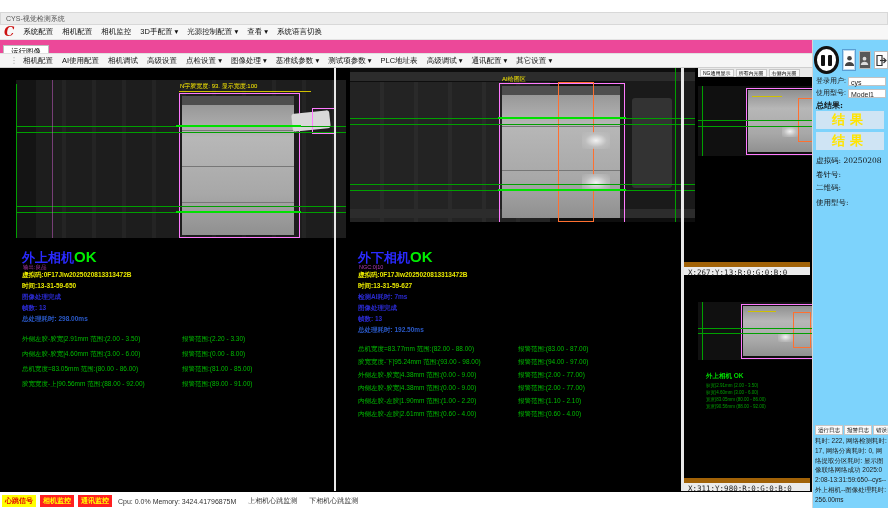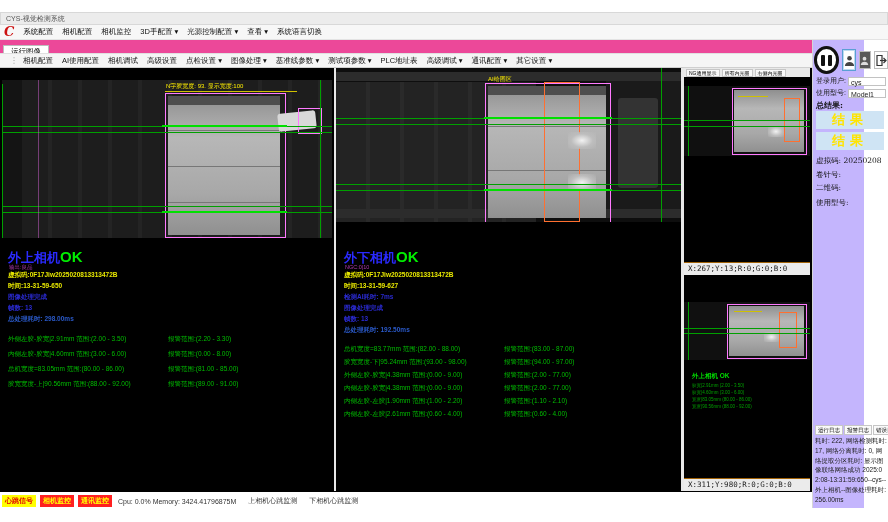--- a/index.html
+++ b/index.html
@@ -15,23 +15,23 @@
   .menu-item{cursor:default;color:#111;}
   .tabrow{left:0;top:40px;width:812px;height:13px;background:#ec4899;box-sizing:border-box;}
   .tab{display:inline-block;margin-left:3px;background:#fff;border:1px solid #bdbdbd;border-bottom:none;
        font-size:7.5px;padding:1px 7px 0 7px;height:12px;box-sizing:border-box;}
   .toolbar{left:0;top:53px;width:812px;height:15px;background:#f5f5f5;border-top:1px solid #e0e0e0;
            border-bottom:1px solid #cfcfcf;display:flex;align-items:center;gap:9px;font-size:7.5px;
            padding-left:10px;box-sizing:border-box;}
   .grip{color:#999;font-size:8px;margin-right:-4px;}
   
   .main{left:0;top:68px;width:812px;height:424px;background:#000;}
-  .view{position:absolute;background:#000;overflow:hidden;}
+  .view{position:absolute;background:#000;overflow:hidden;margin-left:14px;}
   .divider{position:absolute;background:#e8e8e8;}
-  .coordbar{position:absolute;height:13px;background:#ebebeb;border-top:1px solid #a16207;
+  .coordbar{position:absolute;height:13px;background:#ebebeb;border-top:5px solid #a16207;
             font-family:"DejaVu Sans Mono",monospace;font-size:7.5px;color:#222;line-height:12px;
             padding-left:4px;box-sizing:border-box;}
   
   .img{position:absolute;background:#141414;overflow:hidden;}
   .part{position:absolute;background:linear-gradient(180deg,#8f8f8f 0%,#b7b7b7 30%,#a8a8a8 70%,#909090 100%);}
   .part .topstrip{position:absolute;left:0;top:0;width:100%;height:9px;background:#4e4e4e;}
   .part .seam{position:absolute;left:0;width:100%;height:1px;background:#777;}
   .hline{position:absolute;height:1px;background:#00a000;}
   .hline.bright{background:#00e000;height:2px;}
   .vline{position:absolute;width:1px;background:#00a000;}
@@ -50,21 +50,21 @@
   .ctext{position:absolute;color:#2a59c8;font-size:6.5px;font-weight:bold;white-space:nowrap;}
   .meas{position:absolute;color:#00bb00;font-size:6.5px;white-space:nowrap;}
   .meas .alarm{position:absolute;left:160px;}
   
   .mini-tabs{position:absolute;left:0;top:0;width:126px;height:9px;background:#e9e9e9;display:flex;gap:2px;
              font-size:5px;align-items:center;padding-left:2px;box-sizing:border-box;}
   .mini-tab{background:#f8f8f8;border:1px solid #c6c6c6;padding:0 2px;line-height:7px;height:8px;box-sizing:border-box;white-space:nowrap;}
   .thumb-ok{position:absolute;color:#00dd00;font-size:6.5px;font-weight:bold;}
   .thumb-line{position:absolute;color:#00a000;font-size:4.5px;white-space:nowrap;}
   
-  .side{left:812px;top:40px;width:52px;height:468px;background:#c4b5fd;border-left:1px solid #d6d6d6;box-sizing:border-box;}
+  .side{left:812px;top:40px;width:76px;height:468px;background:#7dd3fc;border-left:1px solid #d6d6d6;box-sizing:border-box;}
   .icons{position:absolute;left:1px;top:3px;width:74px;height:34px;display:flex;align-items:center;gap:3px;}
   .pause-btn{width:28px;height:28px;border:3px solid #111;border-radius:50%;background:#fff;display:flex;
              align-items:center;justify-content:center;gap:3px;box-sizing:border-box;}
   .pause-btn i{display:block;width:4px;height:11px;background:#111;border-radius:1px;}
   .sq-btn{width:15px;height:22px;background:#fdfdfd;border:1px solid #bbb;display:flex;align-items:center;
           justify-content:center;box-sizing:border-box;}
   .sq-btn.sel{border:1px solid #5a9fd4;box-shadow:0 0 0 1px #bcd9ef inset;}
   .sq-btn.dark{background:#585858;height:18px;width:13px;}
   .sp-row{position:absolute;left:3px;width:70px;display:flex;align-items:center;font-size:7px;color:#222;}
   .sp-row .val{flex:1;background:#fff;border:1px solid #c2c2c2;height:9px;line-height:9px;font-size:7px;

